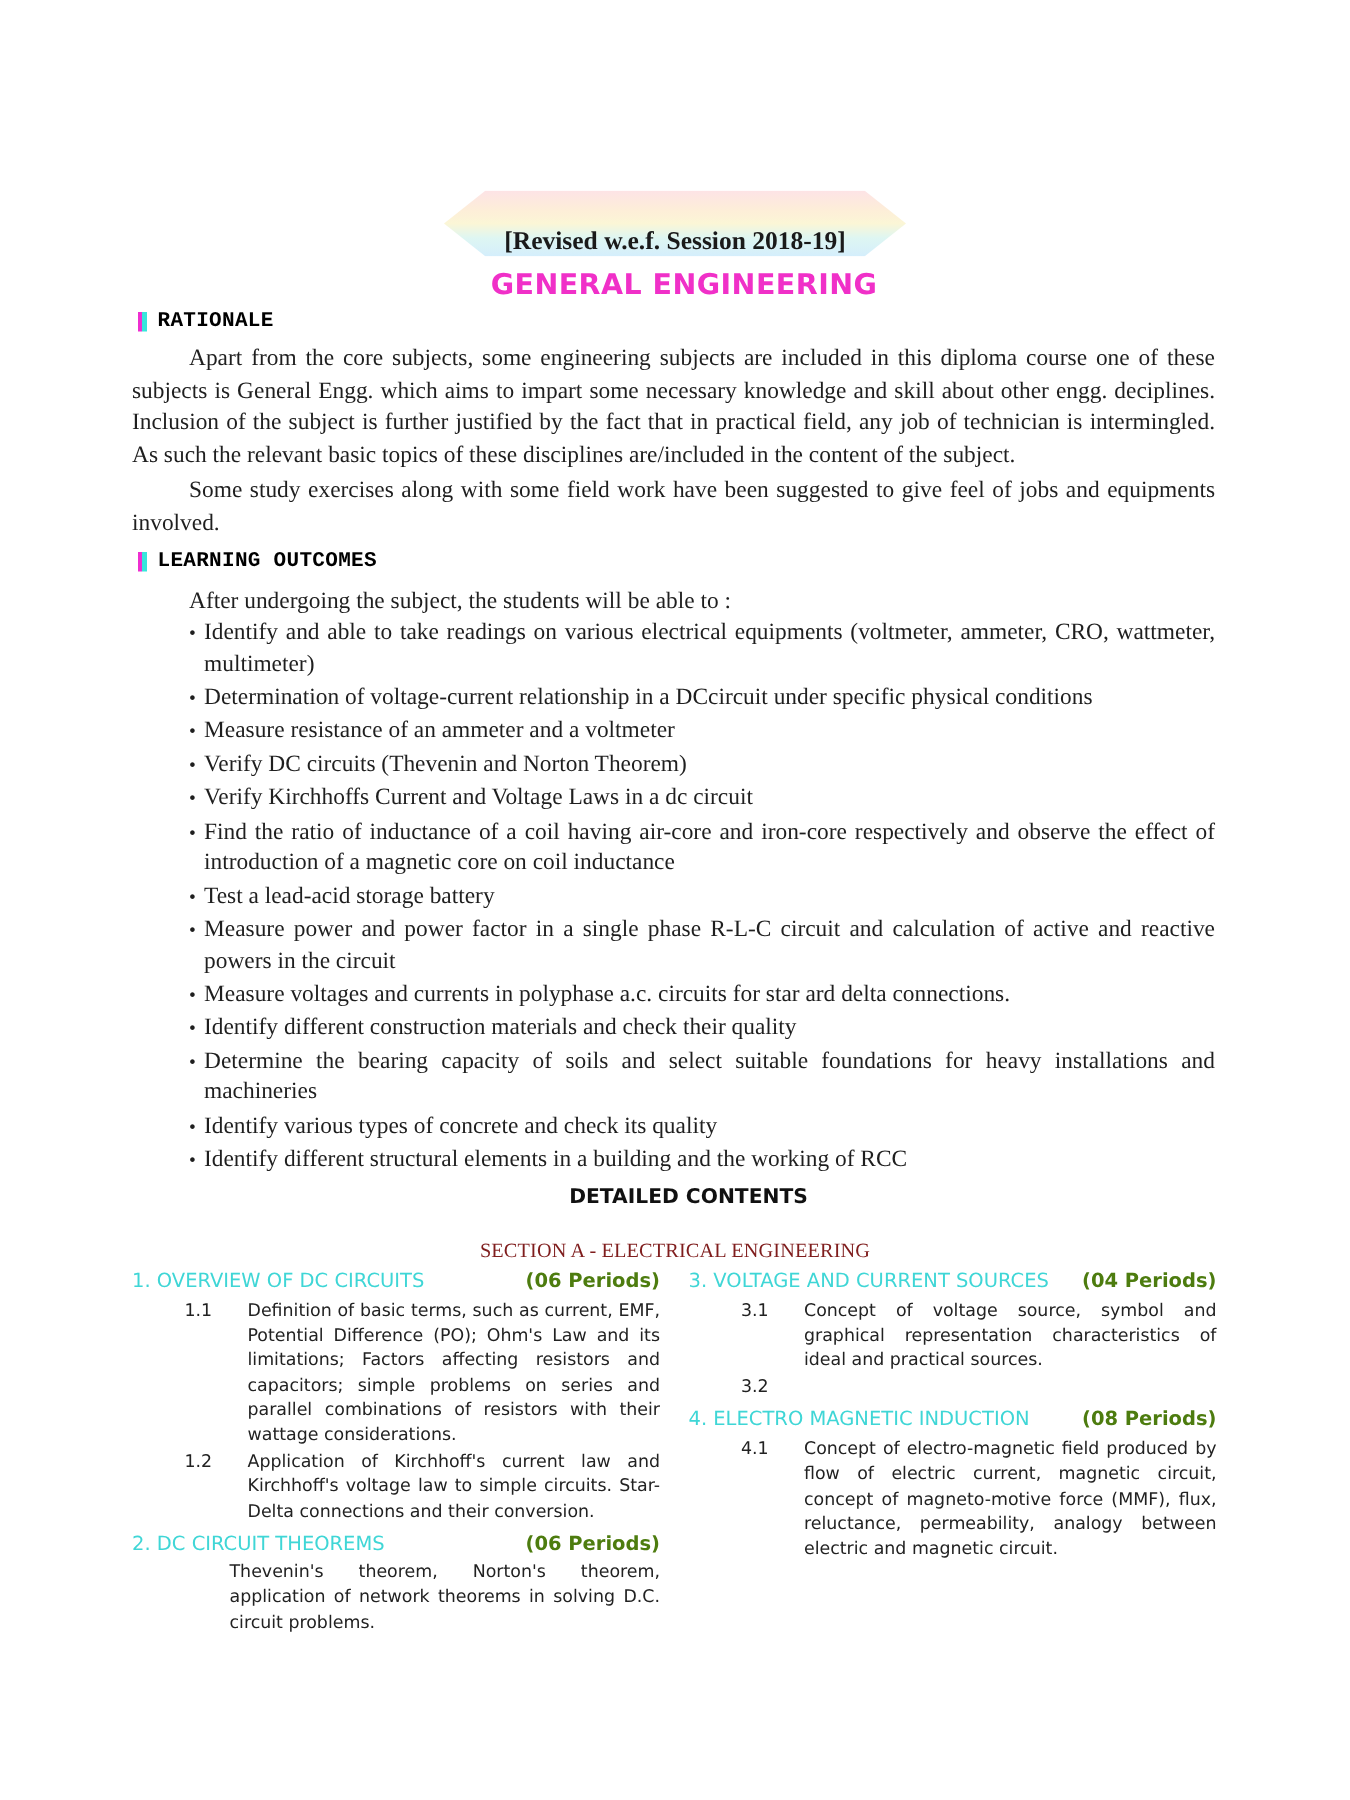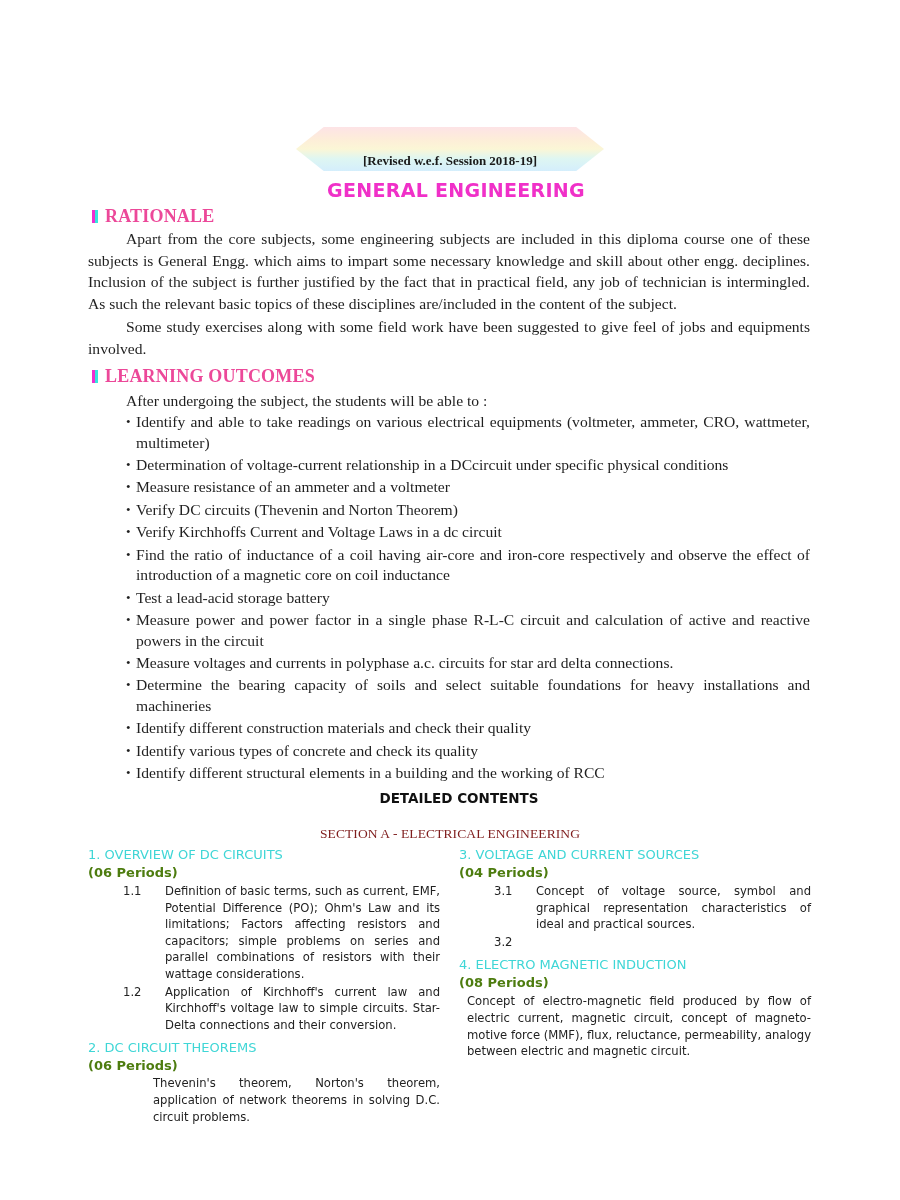--- a/index.html
+++ b/index.html
@@ -13,35 +13,35 @@
     clip-path: polygon(9% 0, 91% 0, 100% 50%, 91% 100%, 9% 100%, 0 50%);
     background: linear-gradient(180deg, #fde3e6 0%, #fdeed8 30%, #fbf6d6 50%, #def6f2 72%, #d4eefc 100%);
   }
   .banner-title {
     position: absolute; left: 0; right: 0; top: -2px; text-align: center;
     font-family: "Liberation Serif", serif; font-weight: bold; font-size: 31px;
     color: #ee1c25; letter-spacing: 0.5px; line-height: 34px;
   }
   .banner-sub {
     position: absolute; left: 0; right: 0; top: 27px; text-align: center;
-    font-family: "Liberation Serif", serif; font-weight: bold; font-size: 13px;
+    font-family: "Liberation Serif", serif; font-weight: bold; font-size: 17px;
     color: #1a1a1a; line-height: 14px;
   }
   .subject-title {
     position: absolute; left: 12px; right: 0; top: 179px; text-align: center;
     font-family: "DejaVu Sans", sans-serif; font-weight: bold; font-size: 19px;
     color: #f030c8; letter-spacing: 0.3px;
   }
 
   
   .sec-head { position: absolute; left: 92px; display: flex; align-items: center; }
   .marker { width: 6px; height: 13px; display: inline-block; margin-right: 7px;
     background: linear-gradient(90deg, #ee2fd0 0 50%, #37e6dc 50% 100%); }
-  .sec-head-text { font-family: Liberation Serif, serif; font-weight: bold; font-size: 18px;
-    color: #ec4899; letter-spacing: 0.2px; }
+  .sec-head-text { font-family: Liberation Mono, monospace; font-weight: bold; font-size: 14px;
+    color: #000000; letter-spacing: 0.2px; }
 
   
   .para { position: absolute; left: 88px; width: 722px;
     font-family: "Liberation Serif", serif; font-size: 15.6px; line-height: 21.6px;
     text-align: justify; color: #1f1f1f; }
   .para .indent { display: inline-block; width: 38px; }
 
   .intro-line { position: absolute; left: 126px; top: 390px;
     font-family: "Liberation Serif", serif; font-size: 15.6px; line-height: 21px; color: #1f1f1f; }
 
@@ -53,21 +53,21 @@
 
   .detailed-title { position: absolute; left: 0; right: 0; top: 790px; text-align: center;
     font-family: "DejaVu Sans", sans-serif; font-weight: bold; font-size: 13.5px; color: #111; padding-left: 18px; }
   .section-a { position: absolute; left: 0; right: 0; top: 826px; text-align: center;
     font-family: Liberation Serif, serif; font-size: 13.5px; color: #7f1d1d; letter-spacing: 0.1px; }
 
   
   .col { position: absolute; top: 846px; width: 352px; font-family: "DejaVu Sans", sans-serif; }
   .col-left { left: 88px; }
   .col-right { left: 459px; }
-  .unit-head { display: flex; justify-content: space-between; font-size: 13px; line-height: 18px; flex-direction: column; }
+  .unit-head { display: flex; justify-content: space-between; font-size: 13px; line-height: 18px; }
   .unit-title { color: #3fd6d6; }
   .unit-periods { color: #4d7c0f; font-weight: bold; }
   .topic { display: flex; font-size: 11.6px; line-height: 16.6px; color: #222; margin-top: 1px; }
   .topic-num { width: 34px; flex: none; text-align: left; padding-left: 35px; }
   .topic-text { flex: 1; text-align: justify; padding-left: 8px; }
   .topic-plain { padding-left: 65px; font-size: 11.6px; line-height: 16.6px; color: #222; text-align: justify; }
   .unit { margin-bottom: 6px; }
 </style>
 </head>
 <body>
@@ -96,22 +96,22 @@
   <ul class="outcomes">
     <li>Identify and able to take readings on various electrical equipments (voltmeter, ammeter, CRO, wattmeter, multimeter)</li>
     <li>Determination of voltage-current relationship in a DCcircuit under specific physical conditions</li>
     <li>Measure resistance of an ammeter and a voltmeter</li>
     <li>Verify DC circuits (Thevenin and Norton Theorem)</li>
     <li>Verify Kirchhoffs Current and Voltage Laws in a dc circuit</li>
     <li>Find the ratio of inductance of a coil having air-core and iron-core respectively and observe the effect of introduction of a magnetic core on coil inductance</li>
     <li>Test a lead-acid storage battery</li>
     <li>Measure power and power factor in a single phase R-L-C circuit and calculation of active and reactive powers in the circuit</li>
     <li>Measure voltages and currents in polyphase a.c. circuits for star ard delta connections.</li>
+    <li>Identify different construction materials and check their quality</li>
     <li>Determine the bearing capacity of soils and select suitable foundations for heavy installations and machineries</li>
-    <li>Identify different construction materials and check their quality</li>
     <li>Identify various types of concrete and check its quality</li>
     <li>Identify different structural elements in a building and the working of RCC</li>
   </ul>
 
   <div class="detailed-title">DETAILED CONTENTS</div>
   <div class="section-a">SECTION A - ELECTRICAL ENGINEERING</div>
 
   <div class="col col-left">
     <div class="unit">
       <div class="unit-head">
@@ -149,18 +149,19 @@
       <div class="topic">
         <span class="topic-num">3.2</span>
       </div>
     </div>
     <div class="unit">
       <div class="unit-head">
         <span class="unit-title">4. ELECTRO MAGNETIC INDUCTION</span>
         <span class="unit-periods">(08 Periods)</span>
       </div>
       <div class="topic">
+        <span class="topic-num">4.1</span>
         <span class="topic-text">Concept of electro-magnetic field produced by flow of electric current, magnetic circuit, concept of magneto-motive force (MMF), flux, reluctance, permeability, analogy between electric and magnetic circuit.</span>
       </div>
     </div>
   </div>
 
 </div>
 
 </body></html>

